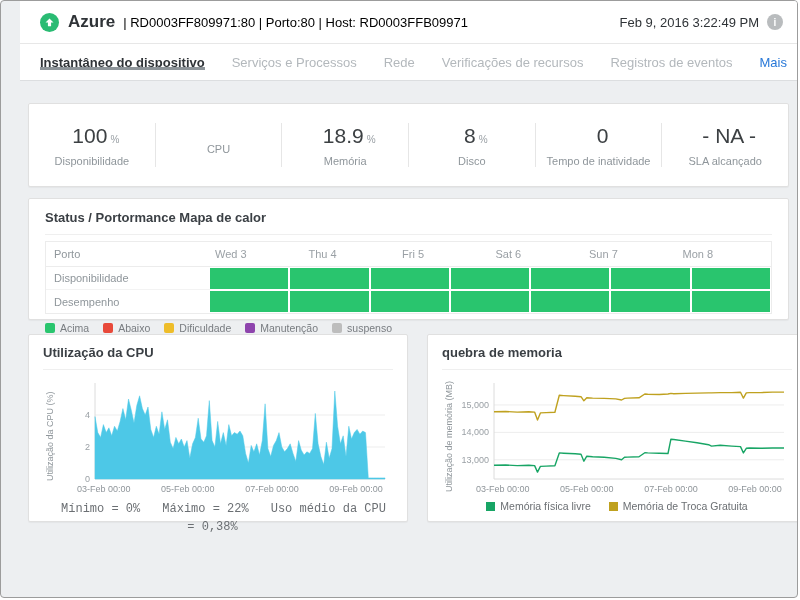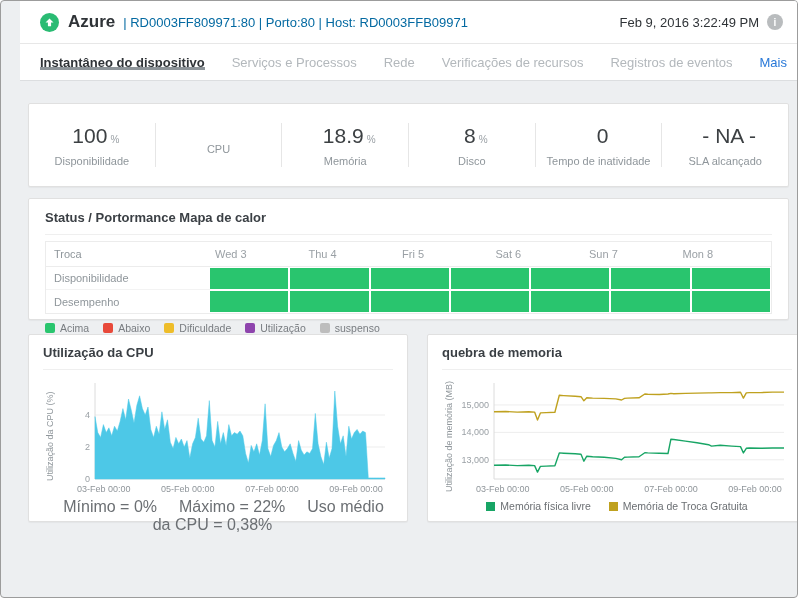--- a/index.html
+++ b/index.html
@@ -1,21 +1,21 @@
 <!DOCTYPE html>
 <html><head>
 <meta charset="utf-8">
 <style>
   html,body{margin:0;padding:0;background:#fff;font-family:"Liberation Sans","DejaVu Sans",sans-serif;}
   .frame{position:relative;width:798px;height:598px;border:1px solid #9c9c9c;border-radius:4px;overflow:hidden;background:#edeff1;box-sizing:border-box;padding-left:19px;}
   
   .titlebar{height:42px;background:#fff;display:flex;align-items:center;padding:0 14px;border-bottom:1px solid #e7e7e7;}
   .status-dot{width:19px;height:19px;border-radius:50%;display:flex;align-items:center;justify-content:center;margin:0 9px 0 6px;flex:0 0 auto;}
   .dev-title{font-size:17px;font-weight:bold;color:#2f3337;margin-right:8px;}
-  .dev-sub{font-size:13px;color:#0369a1;}
+  .dev-sub{font-size:13px;color:#000000;}
   .tb-right{margin-left:auto;display:flex;align-items:center;}
   .timestamp{font-size:13px;color:#2f3337;margin-right:8px;}
   .info-icon{width:16px;height:16px;border-radius:50%;background:#b9bcbe;color:#fff;font-size:10px;font-weight:bold;display:flex;align-items:center;justify-content:center;cursor:pointer;}
   
   .tabbar{height:36px;background:#fff;display:flex;align-items:center;padding:0 0 0 20px;border-bottom:1px solid #dcdee0;}
   .tab{position:relative;display:flex;align-items:center;margin-right:27px;font-size:13px;color:#b3b8bc;cursor:pointer;white-space:nowrap;}
   .tab.active{color:#2f3337;font-weight:bold;}
   .tab.active::after{content:"";position:absolute;left:0;right:0;bottom:0;height:3px;background:#8d9499;}
   .tab.accent{color:#2878d8;}
   
@@ -43,21 +43,21 @@
   .hm-legend{display:flex;align-items:center;margin-top:8px;}
   .hm-legend-item{display:flex;align-items:center;margin-right:14px;font-size:10.5px;color:#787c80;}
   .hm-legend-swatch{width:10px;height:10px;border-radius:2px;margin-right:5px;}
   
   .charts-row{display:flex;}
   .chart-card{width:380px;height:188px;padding:10px 14px;box-sizing:border-box;}
   .chart-card.left{margin-right:19px;}
   .chart-body{display:flex;margin-top:5px;}
   .ylabel{width:14px;flex:0 0 auto;display:flex;align-items:center;justify-content:center;writing-mode:vertical-rl;transform:rotate(180deg);font-size:9px;color:#8f969b;}
   .chart-footer{text-align:center;margin-top:1px;}
-  .stat{font-size:16px;color:#6b6f73;margin:2px 11px;}
+  .stat{font-size:12px;color:#6b6f73;margin:2px 11px;font-family:Liberation Mono, monospace;}
   .chart-legend{display:flex;justify-content:center;align-items:center;margin-top:3px;}
   .chart-legend-item{display:flex;align-items:center;margin:0 9px;font-size:10.5px;color:#6b6f73;}
   .chart-legend-swatch{width:9px;height:9px;margin-right:5px;}
   svg text{font-family:"Liberation Sans","DejaVu Sans",sans-serif;}
 </style>
 </head>
 <body>
 
 <div class="frame">
 
@@ -114,21 +114,21 @@
         <div class="kpi">
           <div class="kpi-value">- NA -</div>
           <div class="kpi-label">SLA alcançado</div>
         </div>
       </div>
 
     <div class="card hm-card">
       <div class="section-title">Status / Portormance Mapa de calor</div>
       <div class="hm-table" id="hm-table">
           <div class="hm-row header">
-            <div class="hm-label-col">Troca</div>
+            <div class="hm-label-col">Porto</div>
             <div class="hm-col-label">Wed 3</div>
             <div class="hm-col-label">Thu 4</div>
             <div class="hm-col-label">Fri 5</div>
             <div class="hm-col-label">Sat 6</div>
             <div class="hm-col-label">Sun 7</div>
             <div class="hm-col-label">Mon 8</div>
           </div>
           <div class="hm-row hm-body-row">
             <div class="hm-label-col" style="border-bottom: 1px solid rgb(243, 243, 243);">Disponibilidade</div>
             <div class="hm-cells">
@@ -162,21 +162,21 @@
           <div class="hm-legend-item">
             <div class="hm-legend-swatch" style="background: rgb(232, 73, 58);"></div>
             <span>Abaixo</span>
           </div>
           <div class="hm-legend-item">
             <div class="hm-legend-swatch" style="background: rgb(238, 189, 42);"></div>
             <span>Dificuldade</span>
           </div>
           <div class="hm-legend-item">
             <div class="hm-legend-swatch" style="background: rgb(142, 68, 173);"></div>
-            <span>Utilização</span>
+            <span>Manutenção</span>
           </div>
           <div class="hm-legend-item">
             <div class="hm-legend-swatch" style="background: rgb(189, 189, 189);"></div>
             <span>suspenso</span>
           </div>
         </div>
     </div>
 
     <div class="charts-row">
 

